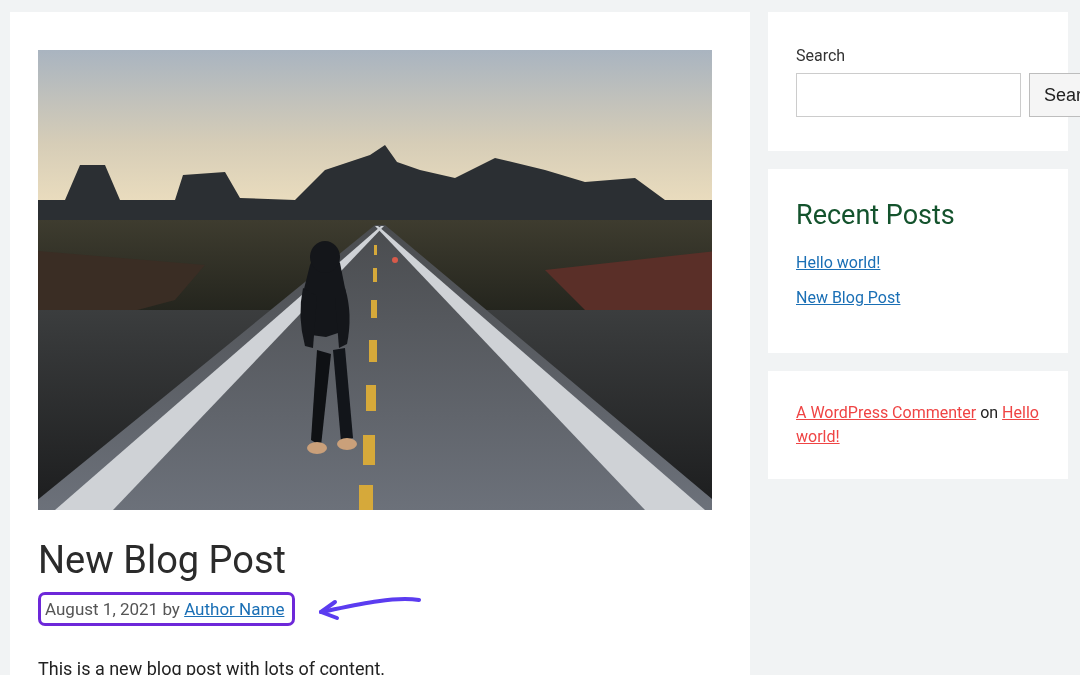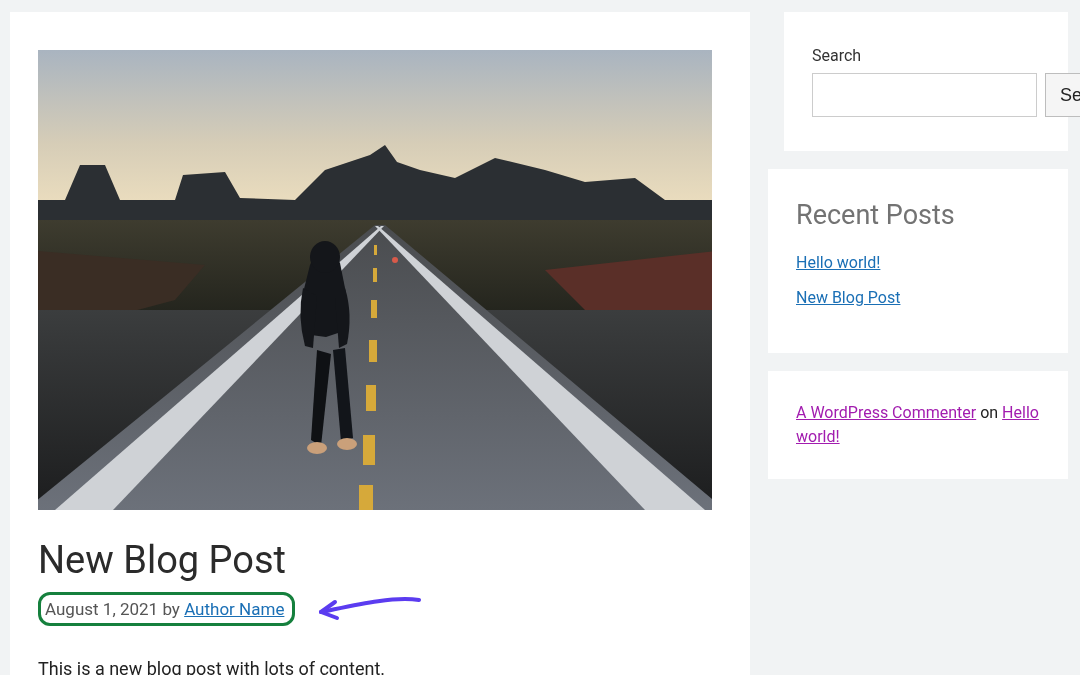--- a/index.html
+++ b/index.html
@@ -29,22 +29,22 @@
     }
     .hero svg { display: block; width: 100%; height: 100%; }
     .post-title {
       font-size: 38px;
       font-weight: 400;
       margin-top: 28px;
       color: #2b2b2b;
     }
     .byline-box {
       display: inline-block;
-      border: 3px solid #15803d;
-      border-radius: 12px;
+      border: 3px solid #6d28d9;
+      border-radius: 7px;
       padding: 4px 8px 4px 4px;
       margin-top: 10px;
     }
     .byline {
       font-size: 17px;
       color: #555;
     }
     .byline a {
       color: #1a6fb5;
       text-decoration: underline;
@@ -63,21 +63,21 @@
     .sidebar {
       width: 300px;
       display: flex;
       flex-direction: column;
       gap: 18px;
     }
     .widget {
       background: #fff;
       padding: 30px 28px;
     }
-    .widget.search { padding: 34px 28px; margin-left: 16px; }
+    .widget.search { padding: 34px 28px; }
     .search-label {
       font-size: 16px;
       color: #333;
       display: block;
       margin-bottom: 8px;
     }
     .search-row { display: flex; gap: 8px; }
     .search-input {
       flex: 1;
       border: 1px solid #ccc;
@@ -90,32 +90,32 @@
       background: #f5f5f5;
       font-size: 18px;
       padding: 0 14px;
       height: 44px;
       cursor: pointer;
       color: #222;
     }
     .widget h2 {
       font-size: 27px;
       font-weight: 400;
-      color: #737373;
+      color: #14532d;
       margin-bottom: 22px;
     }
     .rp-link {
       color: #1a6fb5;
       text-decoration: underline;
       font-size: 16px;
       display: inline-block;
       margin-bottom: 16px;
     }
     .rc-line { font-size: 16px; color: #222; line-height: 1.5; }
-    .rc-line a { color: #a21caf; text-decoration: underline; }
+    .rc-line a { color: #ef4444; text-decoration: underline; }
   </style>
 </head>
 <body>
 
 <div class="layout">
 
   <main class="main">
     <div class="hero">
       <svg viewBox="0 0 700 460" preserveAspectRatio="xMidYMid slice">
         <defs>

